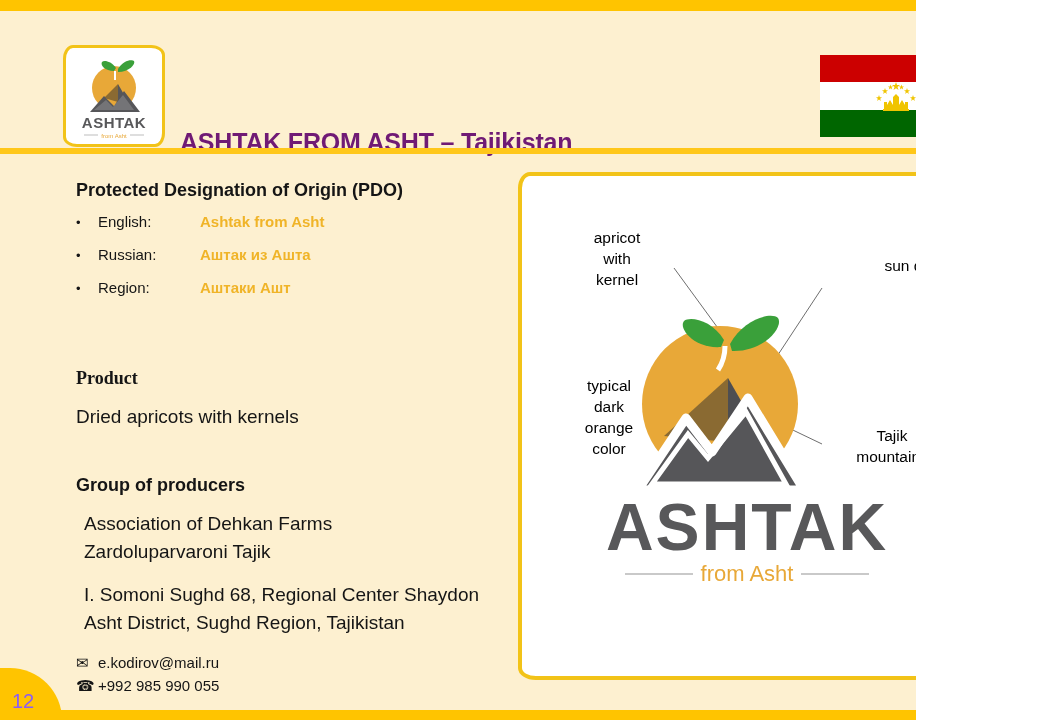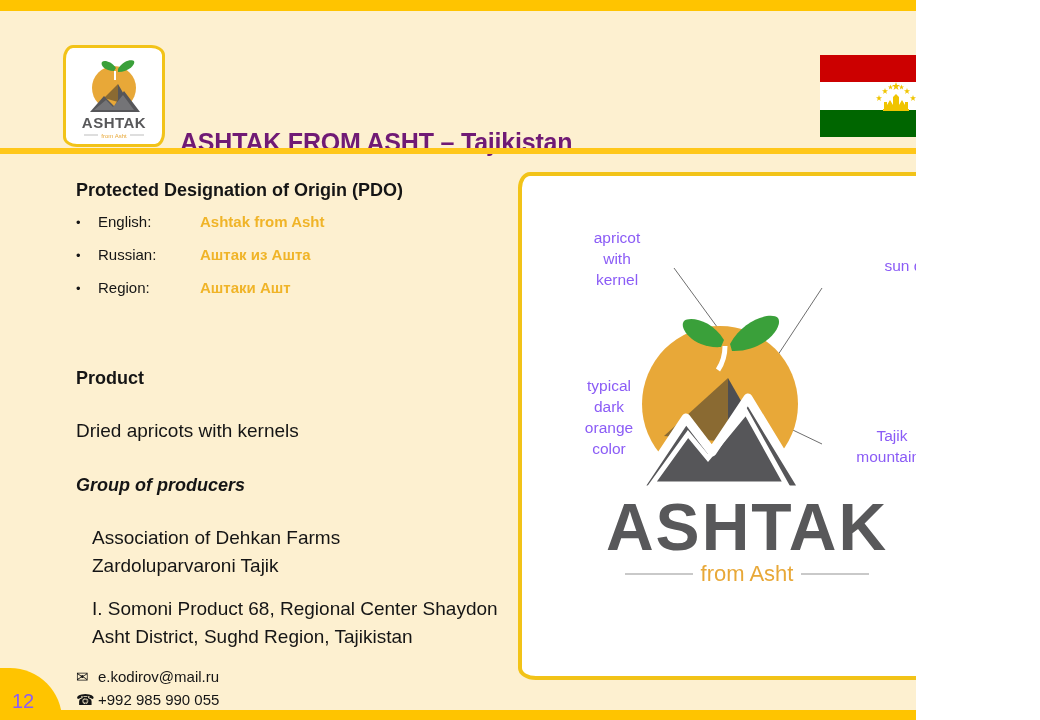--- a/index.html
+++ b/index.html
@@ -113,24 +113,24 @@
     font-weight: bold;
     color: #F0B428;
   }
   .body-line {
     font-size: 19px;
     color: #151515;
     margin: 0;
     line-height: 1.45;
   }
   .blk-product { position: absolute; left: 76px; top: 368px; width: 430px; }
-  .blk-product .sec-head { margin-bottom: 28px; }
+  .blk-product .sec-head { margin-bottom: 14px; font-family: Liberation Serif, serif; }
   .blk-group { position: absolute; left: 76px; top: 475px; width: 440px; }
-  .blk-group .sec-head { margin-bottom: 28px; font-style: italic; }
-  .addr-para { margin: 0 0 16px 16px; }
+  .blk-group .sec-head { margin-bottom: 14px; }
+  .addr-para { margin: 0 0 16px 8px; }
   .contact-line {
     font-size: 15px;
     color: #151515;
     line-height: 1.5;
     white-space: nowrap;
   }
   .contact-ico {
     display: inline-block;
     width: 22px;
     color: #151515;
@@ -149,21 +149,21 @@
   }
   .panel-stage {
     position: absolute;
     left: 0; top: 0;
     width: 456px;
     height: 508px;
   }
   .anno {
     position: absolute;
     font-size: 15.5px;
-    color: #8b5cf6;
+    color: #000000;
     line-height: 1.35;
     text-align: center;
     white-space: pre-line;
   }
   .anno-apricot     { left: 36px;  top: 52px;  width: 118px; }
   .anno-sun         { left: 294px; top: 80px;  width: 140px; text-align: right; }
   .anno-orange      { left: 28px;  top: 200px; width: 118px; }
   .anno-mountains   { left: 300px; top: 250px; width: 140px; }
   .leaders { position:absolute; left:0; top:0; }
   .logo-big { position: absolute; left: 86px; top: 118px; }
@@ -275,21 +275,21 @@
 
   <div class="blk-group">
     <div class="sec-head">Group of producers</div>
 
     <p class="body-line addr-para">
       <span>Association of Dehkan Farms</span><br>
       <span>Zardoluparvaroni Tajik</span>
     </p>
 
     <p class="body-line addr-para">
-      <span>I. Somoni Product 68, Regional Center Shaydon</span><br>
+      <span>I. Somoni Sughd 68, Regional Center Shaydon</span><br>
       <span>Asht District, Sughd Region, Tajikistan</span>
     </p>
 
     <div class="contact-line">
       <span class="contact-ico">✉</span><span>e.kodirov@mail.ru</span>
     </div>
     <div class="contact-line">
       <span class="contact-ico">☎</span><span>+992 985 990 055</span>
     </div>
   </div>

